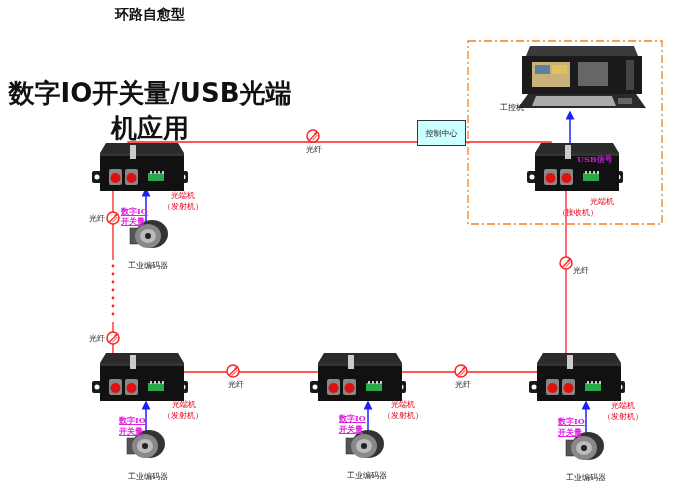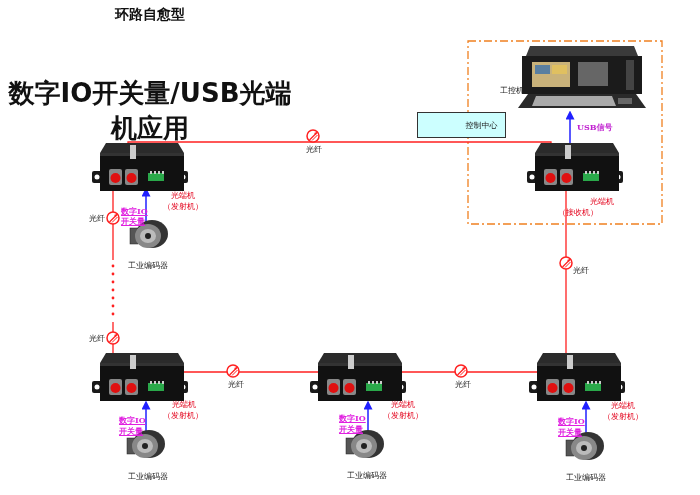--- a/index.html
+++ b/index.html
@@ -5,22 +5,22 @@
     html, body { margin:0; padding:0; background:#ffffff; }
     body { width:700px; height:495px; position:relative; overflow:hidden; font-family:"DejaVu Sans", sans-serif; }
     .title { position:absolute; left:0; width:300px; text-align:center; font-weight:bold; color:#111; font-family:"DejaVu Sans", sans-serif; }
     .t1 { top:6px; font-size:14px; }
     .t2 { top:32px; font-size:26px;margin-top:44px; }
     svg#diagram { position:absolute; left:0; top:0; }
     .lbl { position:absolute; font-family:"DejaVu Serif", serif; font-size:8px; white-space:nowrap; line-height:11px; }
     .red { color:#e3001b; }
     .mag { color:#e020e0; font-weight:bold;text-decoration:underline; }
     .blk { color:#222; }
-    .ctrl { position:absolute; left:417px; top:112px; width:47px; height:24px; background:#ccffff; border:1px solid #333; font-size:8px; font-family:"DejaVu Serif", serif; display:flex; align-items:center; justify-content:center; color:#222;padding-left:40px; }
-    .usb { color:#c020d0; font-weight:bold; }
+    .ctrl { position:absolute; left:417px; top:120px; width:47px; height:24px; background:#ccffff; border:1px solid #333; font-size:8px; font-family:"DejaVu Serif", serif; display:flex; align-items:center; justify-content:center; color:#222; }
+    .usb { color:#c020d0; font-weight:bold;margin-top:32px; }
   </style>
 </head>
 <body>
 
 <div class="title t1">环路自愈型</div>
 <div class="title t2">数字IO开关量/USB光端机应用</div>
 
 <svg id="diagram" width="700" height="495" viewBox="0 0 700 495">
   <defs>
     <g id="optic-box">
@@ -127,21 +127,21 @@
 
   <use href="#fiber-icon" x="313" y="136"></use>
   <use href="#fiber-icon" x="113" y="218"></use>
   <use href="#fiber-icon" x="113" y="338"></use>
   <use href="#fiber-icon" x="233" y="371"></use>
   <use href="#fiber-icon" x="461" y="371"></use>
   <use href="#fiber-icon" x="566" y="263"></use>
 </svg>
 
 <div class="ctrl">控制中心</div>
-<div class="lbl blk" style="left:500px;top:85px;">工控机</div>
+<div class="lbl blk" style="left:500px;top:102px;">工控机</div>
 <div class="lbl usb" style="left:577px;top:122px;">USB信号</div>
 <div class="lbl red" style="left:590px;top:196px;">光端机</div>
 <div class="lbl red" style="left:558px;top:207px;">（接收机）</div>
 
 <div class="lbl blk" style="left:306px;top:144px;">光纤</div>
 <div class="lbl blk" style="left:89px;top:213px;">光纤</div>
 <div class="lbl blk" style="left:89px;top:333px;">光纤</div>
 <div class="lbl blk" style="left:228px;top:379px;">光纤</div>
 <div class="lbl blk" style="left:455px;top:379px;">光纤</div>
 <div class="lbl blk" style="left:573px;top:265px;">光纤</div>

